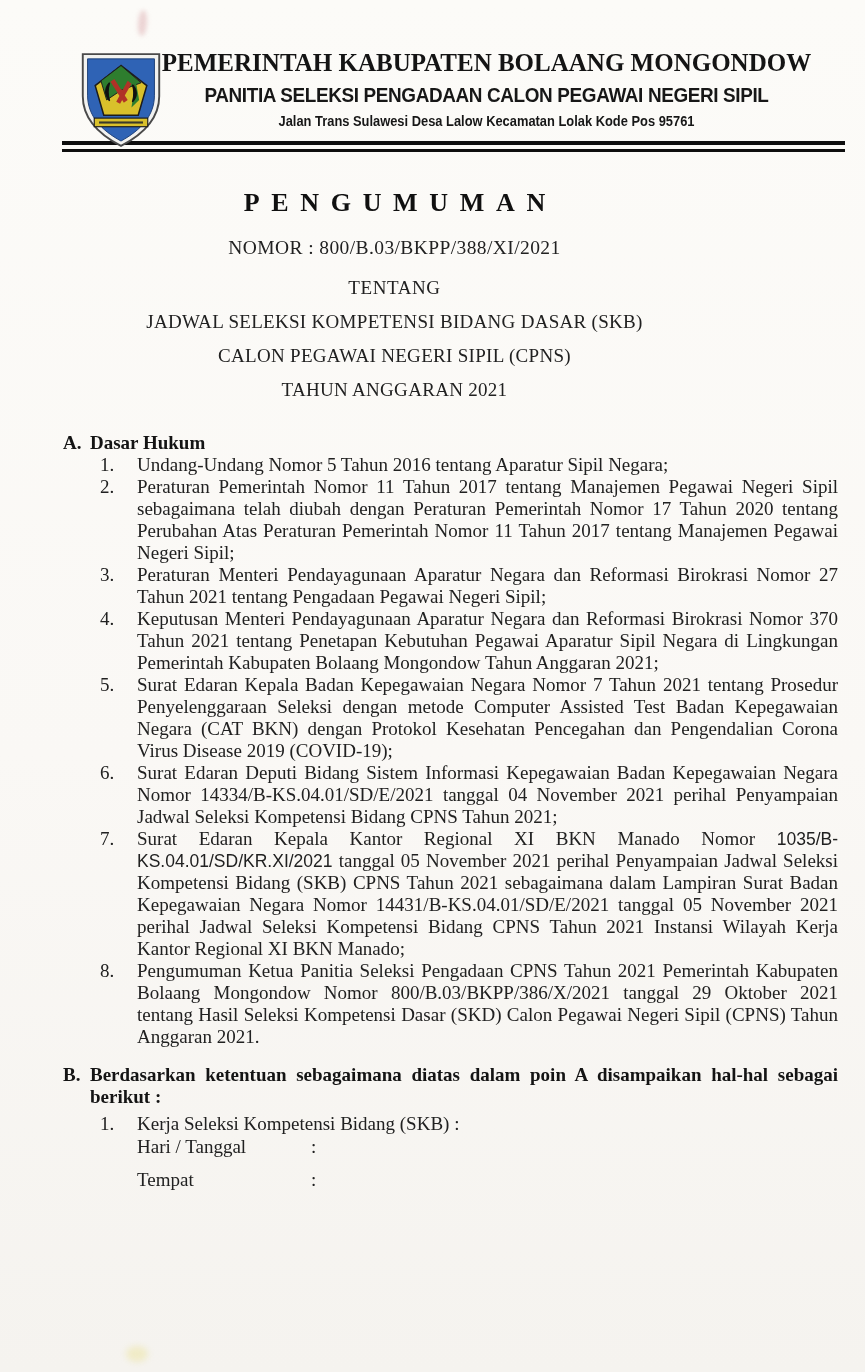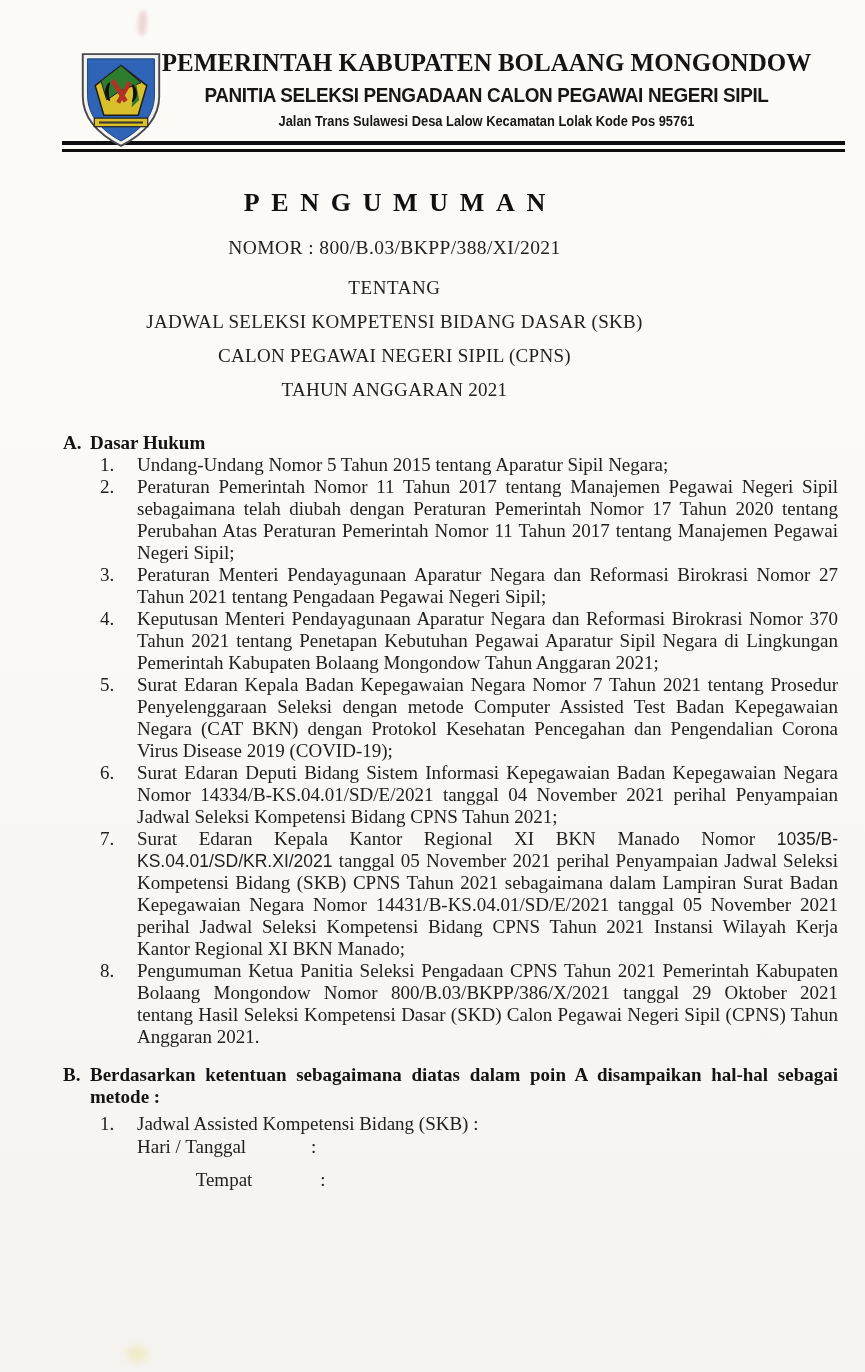--- a/index.html
+++ b/index.html
@@ -51,21 +51,21 @@
   .b{font-weight:700;color:#141414;}
 
   .section-b{margin-top:16px;}
   .b-item{margin-top:5px;}
   .details{margin-top:1px;}
   .detail-row{display:flex;}
   .d-indent{flex:0 0 74px;}
   .dlabel{flex:0 0 174px;}
   .dcolon{flex:0 0 24px;}
   .dvalue{flex:1;}
-  .venue-row{margin-top:11px;text-align:center;}
+  .venue-row{margin-top:11px;}
 </style>
 </head>
 <body>
 
 <div class="paper">
   <div class="smudge-top"></div>
   <div class="spot-bottom"></div>
 
   <div class="hdr">
     <div class="hdr-logo">
@@ -102,21 +102,21 @@
   </div>
 
   <div class="section">
     <div class="sec-head">
       <span class="sec-label">A.</span>
       <span class="sec-title">Dasar Hukum</span>
     </div>
 
     <div class="li">
       <span class="num">1.</span>
-      <div class="txt">Undang-Undang Nomor 5 Tahun 2015 tentang Aparatur Sipil Negara;</div>
+      <div class="txt">Undang-Undang Nomor 5 Tahun 2016 tentang Aparatur Sipil Negara;</div>
     </div>
     <div class="li">
       <span class="num">2.</span>
       <div class="txt">Peraturan Pemerintah Nomor 11 Tahun 2017 tentang Manajemen Pegawai Negeri Sipil sebagaimana telah diubah dengan Peraturan Pemerintah Nomor 17 Tahun 2020 tentang Perubahan Atas Peraturan Pemerintah Nomor 11 Tahun 2017 tentang Manajemen Pegawai Negeri Sipil;</div>
     </div>
     <div class="li">
       <span class="num">3.</span>
       <div class="txt">Peraturan Menteri Pendayagunaan Aparatur Negara dan Reformasi Birokrasi Nomor 27 Tahun 2021 tentang Pengadaan Pegawai Negeri Sipil;</div>
     </div>
     <div class="li">
@@ -137,26 +137,26 @@
     </div>
     <div class="li">
       <span class="num">8.</span>
       <div class="txt">Pengumuman Ketua Panitia Seleksi Pengadaan CPNS Tahun 2021 Pemerintah Kabupaten Bolaang Mongondow Nomor 800/B.03/BKPP/386/X/2021 tanggal 29 Oktober 2021 tentang Hasil Seleksi Kompetensi Dasar (SKD) Calon Pegawai Negeri Sipil (CPNS) Tahun Anggaran 2021.</div>
     </div>
   </div>
 
   <div class="section section-b">
     <div class="sec-head">
       <span class="sec-label">B.</span>
-      <span class="sec-title">Berdasarkan ketentuan sebagaimana diatas dalam poin A disampaikan hal-hal sebagai metode :</span>
+      <span class="sec-title">Berdasarkan ketentuan sebagaimana diatas dalam poin A disampaikan hal-hal sebagai berikut :</span>
     </div>
 
     <div class="li b-item">
       <span class="num">1.</span>
-      <div class="txt">Jadwal Assisted Kompetensi Bidang (SKB) :</div>
+      <div class="txt">Kerja Seleksi Kompetensi Bidang (SKB) :</div>
     </div>
 
     <div class="details">
       <div class="detail-row">
         <span class="d-indent"></span>
         <span class="dlabel">Hari / Tanggal</span>
         <span class="dcolon">:</span>
       </div>
       <div class="detail-row venue-row">
         <span class="d-indent"></span>

